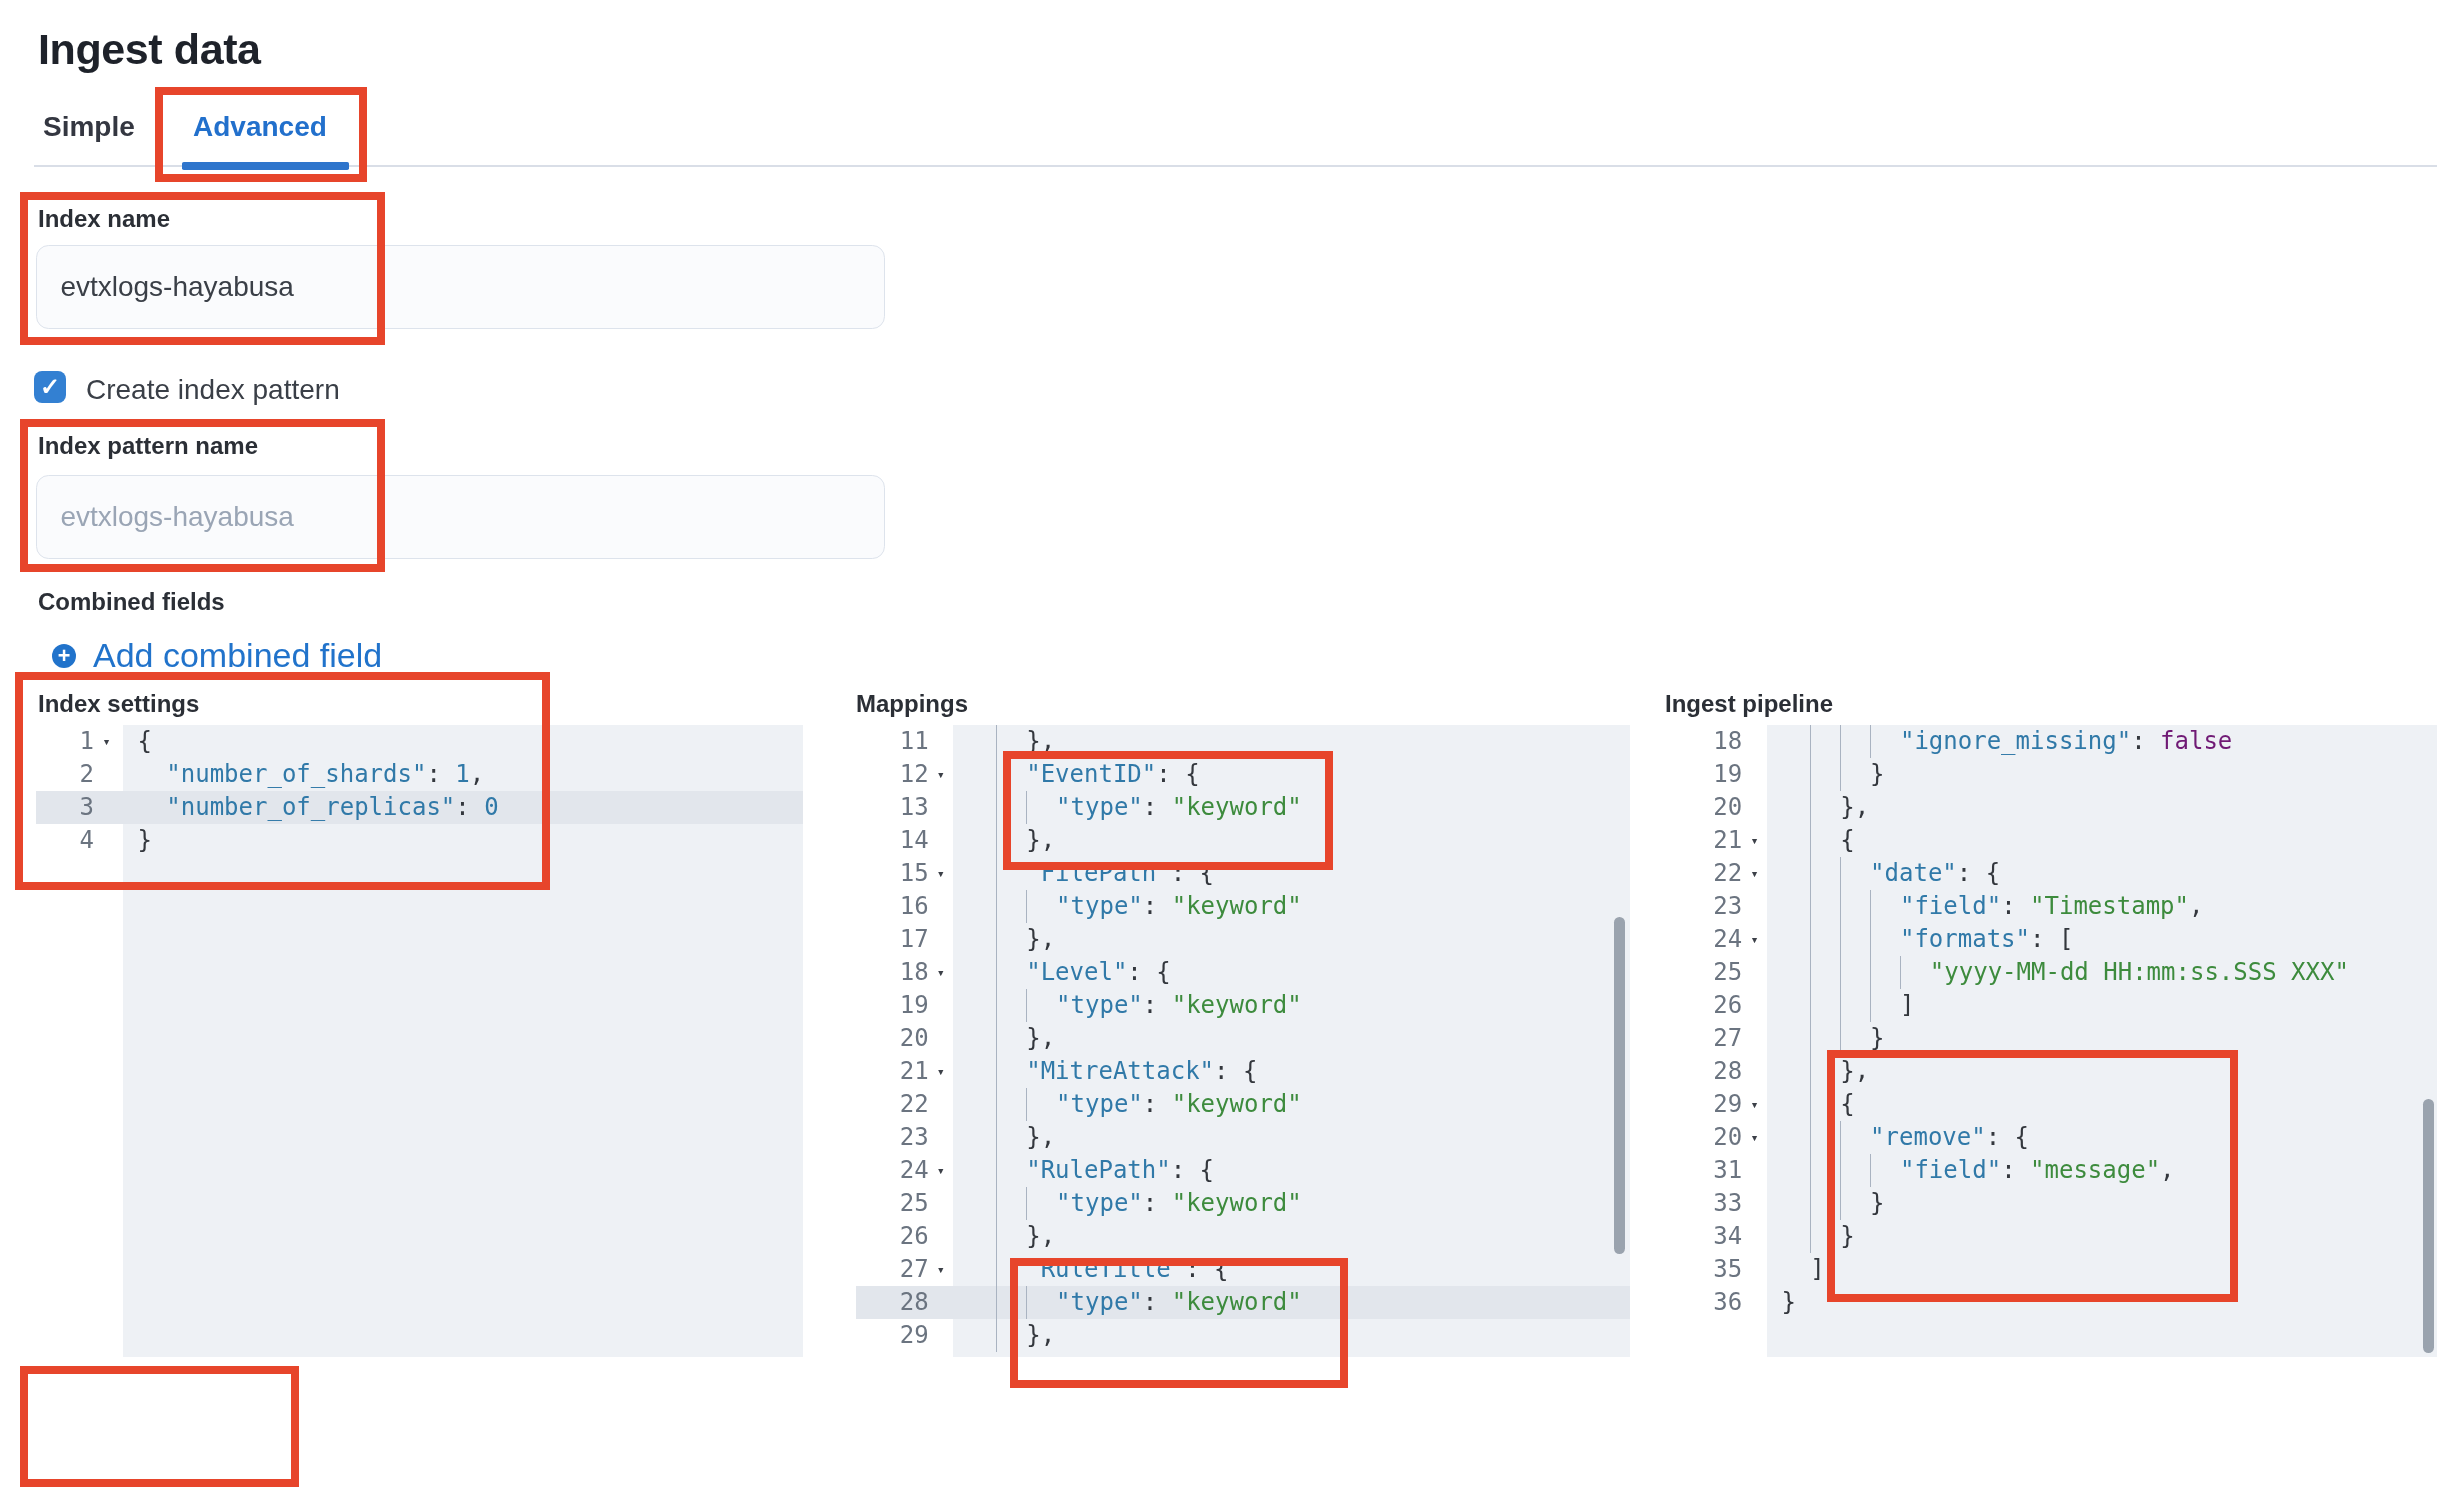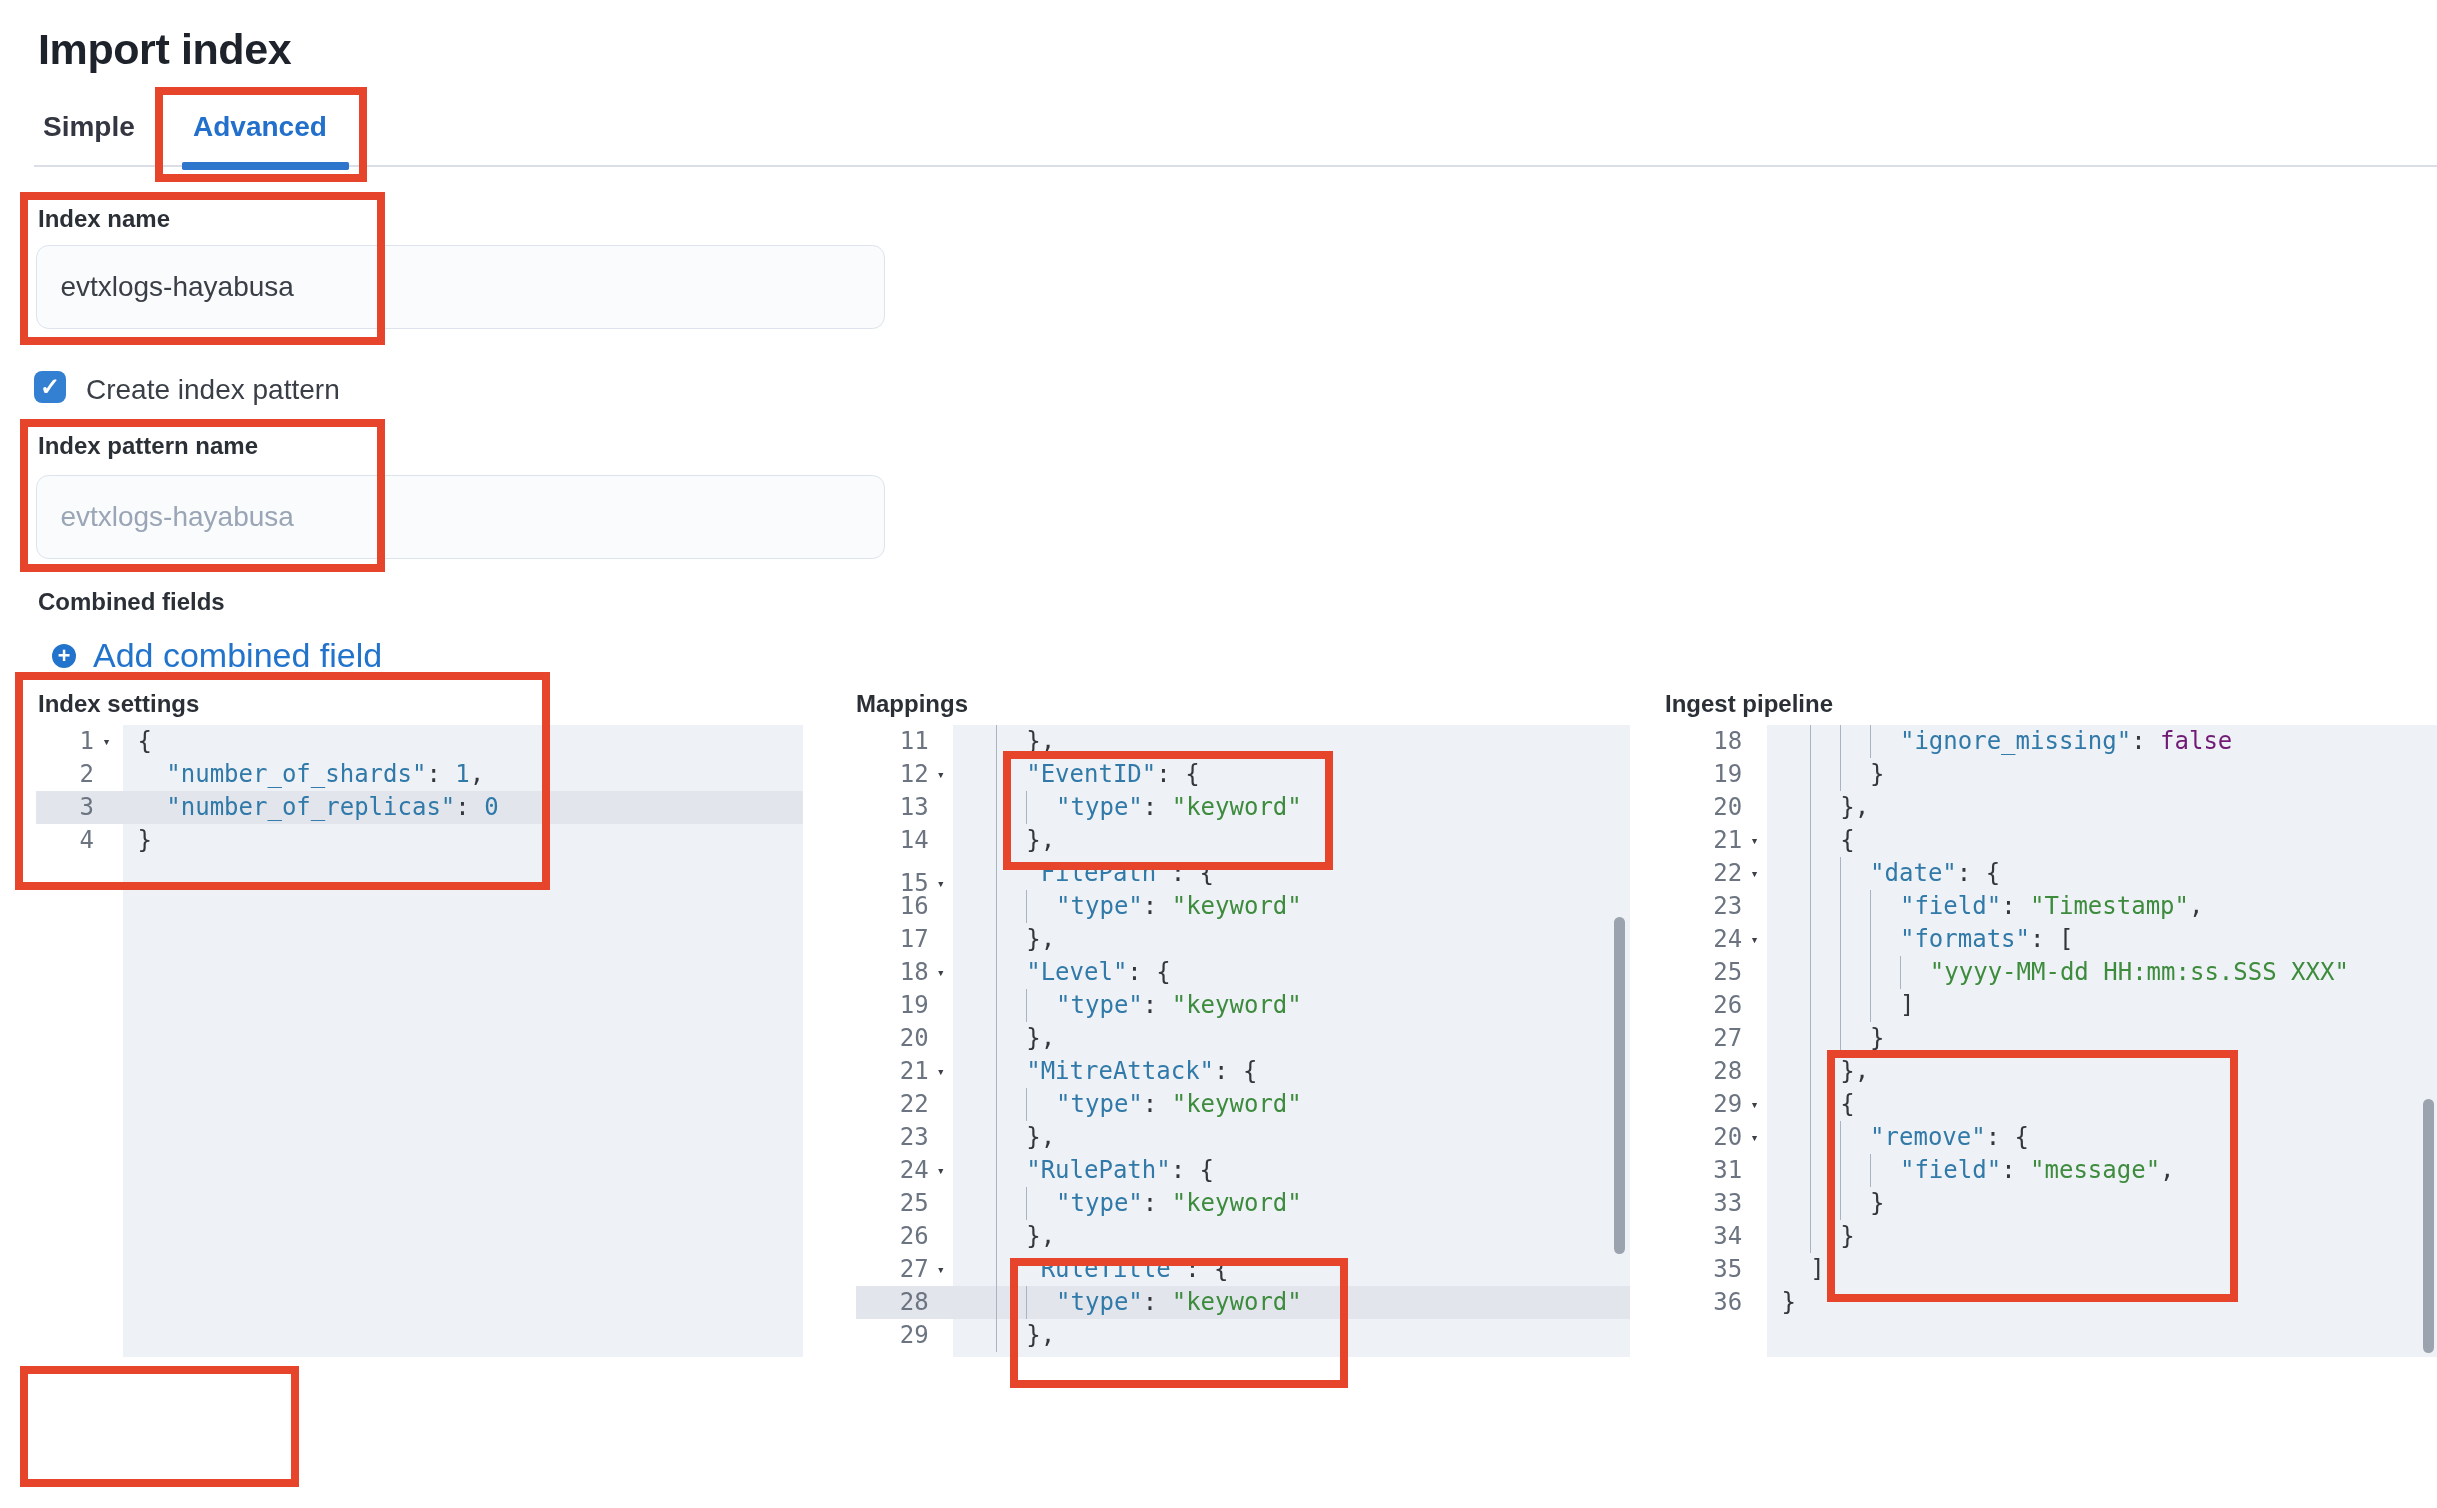--- a/index.html
+++ b/index.html
@@ -49,21 +49,21 @@
               color:#ffffff;font-family:"Liberation Sans",sans-serif;font-size:28px;font-weight:700;cursor:pointer;}
 
   
   .anno{position:absolute;border:8px solid #e7452b;box-sizing:border-box;pointer-events:none;}
 </style>
 </head>
 <body>
 
 <div class="stage">
 
-  <div class="abs page-title">Import index</div>
+  <div class="abs page-title">Ingest data</div>
 
   <div class="abs tab tab-simple">Simple</div>
   <div class="abs tab tab-advanced">Advanced</div>
   <div class="abs tabs-divider"></div>
   <div class="abs tab-underline"></div>
 
   <div class="abs field-label" style="left:38px;top:205px;">Index name</div>
   <input class="abs text-input" style="top: 245px;" value="evtxlogs-hayabusa">
 
   <div class="abs checkbox">
@@ -88,21 +88,21 @@
       <div class="row"><span class="gut" style="width: 87px;"><span class="num" style="width: 58px;">2</span><span class="fold"></span></span><span class="code">  <span class="tk-k">"number_of_shards"</span><span class="tk-p">: </span><span class="tk-n">1</span><span class="tk-p">,</span></span></div>
       <div class="row hl"><span class="gut" style="width: 87px;"><span class="num" style="width: 58px;">3</span><span class="fold"></span></span><span class="code">  <span class="tk-k">"number_of_replicas"</span><span class="tk-p">: </span><span class="tk-n">0</span></span></div>
       <div class="row"><span class="gut" style="width: 87px;"><span class="num" style="width: 58px;">4</span><span class="fold"></span></span><span class="code"><span class="tk-p">}</span></span></div>
     </div>
   <div class="editor" id="editor-1" style="left:856px;width:774px;">
       <div class="codebg" style="left: 97px;"></div>
       <div class="row"><span class="gut" style="width: 97px;"><span class="num" style="width: 75px;">11</span><span class="fold"></span></span><span class="code">  <span class="ig"></span><span class="tk-p">},</span></span></div>
       <div class="row"><span class="gut" style="width: 97px;"><span class="num" style="width: 75px;">12</span><span class="fold">▾</span></span><span class="code">  <span class="ig"></span><span class="tk-k">"EventID"</span><span class="tk-p">: {</span></span></div>
       <div class="row"><span class="gut" style="width: 97px;"><span class="num" style="width: 75px;">13</span><span class="fold"></span></span><span class="code">  <span class="ig"></span><span class="ig"></span><span class="tk-k">"type"</span><span class="tk-p">: </span><span class="tk-s">"keyword"</span></span></div>
       <div class="row"><span class="gut" style="width: 97px;"><span class="num" style="width: 75px;">14</span><span class="fold"></span></span><span class="code">  <span class="ig"></span><span class="tk-p">},</span></span></div>
-      <div class="row"><span class="gut" style="width: 97px; margin-top: 10px;"><span class="num" style="width: 75px;">15</span><span class="fold">▾</span></span><span class="code">  <span class="ig"></span><span class="tk-k">"FilePath"</span><span class="tk-p">: {</span></span></div>
+      <div class="row"><span class="gut" style="width: 97px;"><span class="num" style="width: 75px;">15</span><span class="fold">▾</span></span><span class="code">  <span class="ig"></span><span class="tk-k">"FilePath"</span><span class="tk-p">: {</span></span></div>
       <div class="row"><span class="gut" style="width: 97px;"><span class="num" style="width: 75px;">16</span><span class="fold"></span></span><span class="code">  <span class="ig"></span><span class="ig"></span><span class="tk-k">"type"</span><span class="tk-p">: </span><span class="tk-s">"keyword"</span></span></div>
       <div class="row"><span class="gut" style="width: 97px;"><span class="num" style="width: 75px;">17</span><span class="fold"></span></span><span class="code">  <span class="ig"></span><span class="tk-p">},</span></span></div>
       <div class="row"><span class="gut" style="width: 97px;"><span class="num" style="width: 75px;">18</span><span class="fold">▾</span></span><span class="code">  <span class="ig"></span><span class="tk-k">"Level"</span><span class="tk-p">: {</span></span></div>
       <div class="row"><span class="gut" style="width: 97px;"><span class="num" style="width: 75px;">19</span><span class="fold"></span></span><span class="code">  <span class="ig"></span><span class="ig"></span><span class="tk-k">"type"</span><span class="tk-p">: </span><span class="tk-s">"keyword"</span></span></div>
       <div class="row"><span class="gut" style="width: 97px;"><span class="num" style="width: 75px;">20</span><span class="fold"></span></span><span class="code">  <span class="ig"></span><span class="tk-p">},</span></span></div>
       <div class="row"><span class="gut" style="width: 97px;"><span class="num" style="width: 75px;">21</span><span class="fold">▾</span></span><span class="code">  <span class="ig"></span><span class="tk-k">"MitreAttack"</span><span class="tk-p">: {</span></span></div>
       <div class="row"><span class="gut" style="width: 97px;"><span class="num" style="width: 75px;">22</span><span class="fold"></span></span><span class="code">  <span class="ig"></span><span class="ig"></span><span class="tk-k">"type"</span><span class="tk-p">: </span><span class="tk-s">"keyword"</span></span></div>
       <div class="row"><span class="gut" style="width: 97px;"><span class="num" style="width: 75px;">23</span><span class="fold"></span></span><span class="code">  <span class="ig"></span><span class="tk-p">},</span></span></div>
       <div class="row"><span class="gut" style="width: 97px;"><span class="num" style="width: 75px;">24</span><span class="fold">▾</span></span><span class="code">  <span class="ig"></span><span class="tk-k">"RulePath"</span><span class="tk-p">: {</span></span></div>
       <div class="row"><span class="gut" style="width: 97px;"><span class="num" style="width: 75px;">25</span><span class="fold"></span></span><span class="code">  <span class="ig"></span><span class="ig"></span><span class="tk-k">"type"</span><span class="tk-p">: </span><span class="tk-s">"keyword"</span></span></div>

